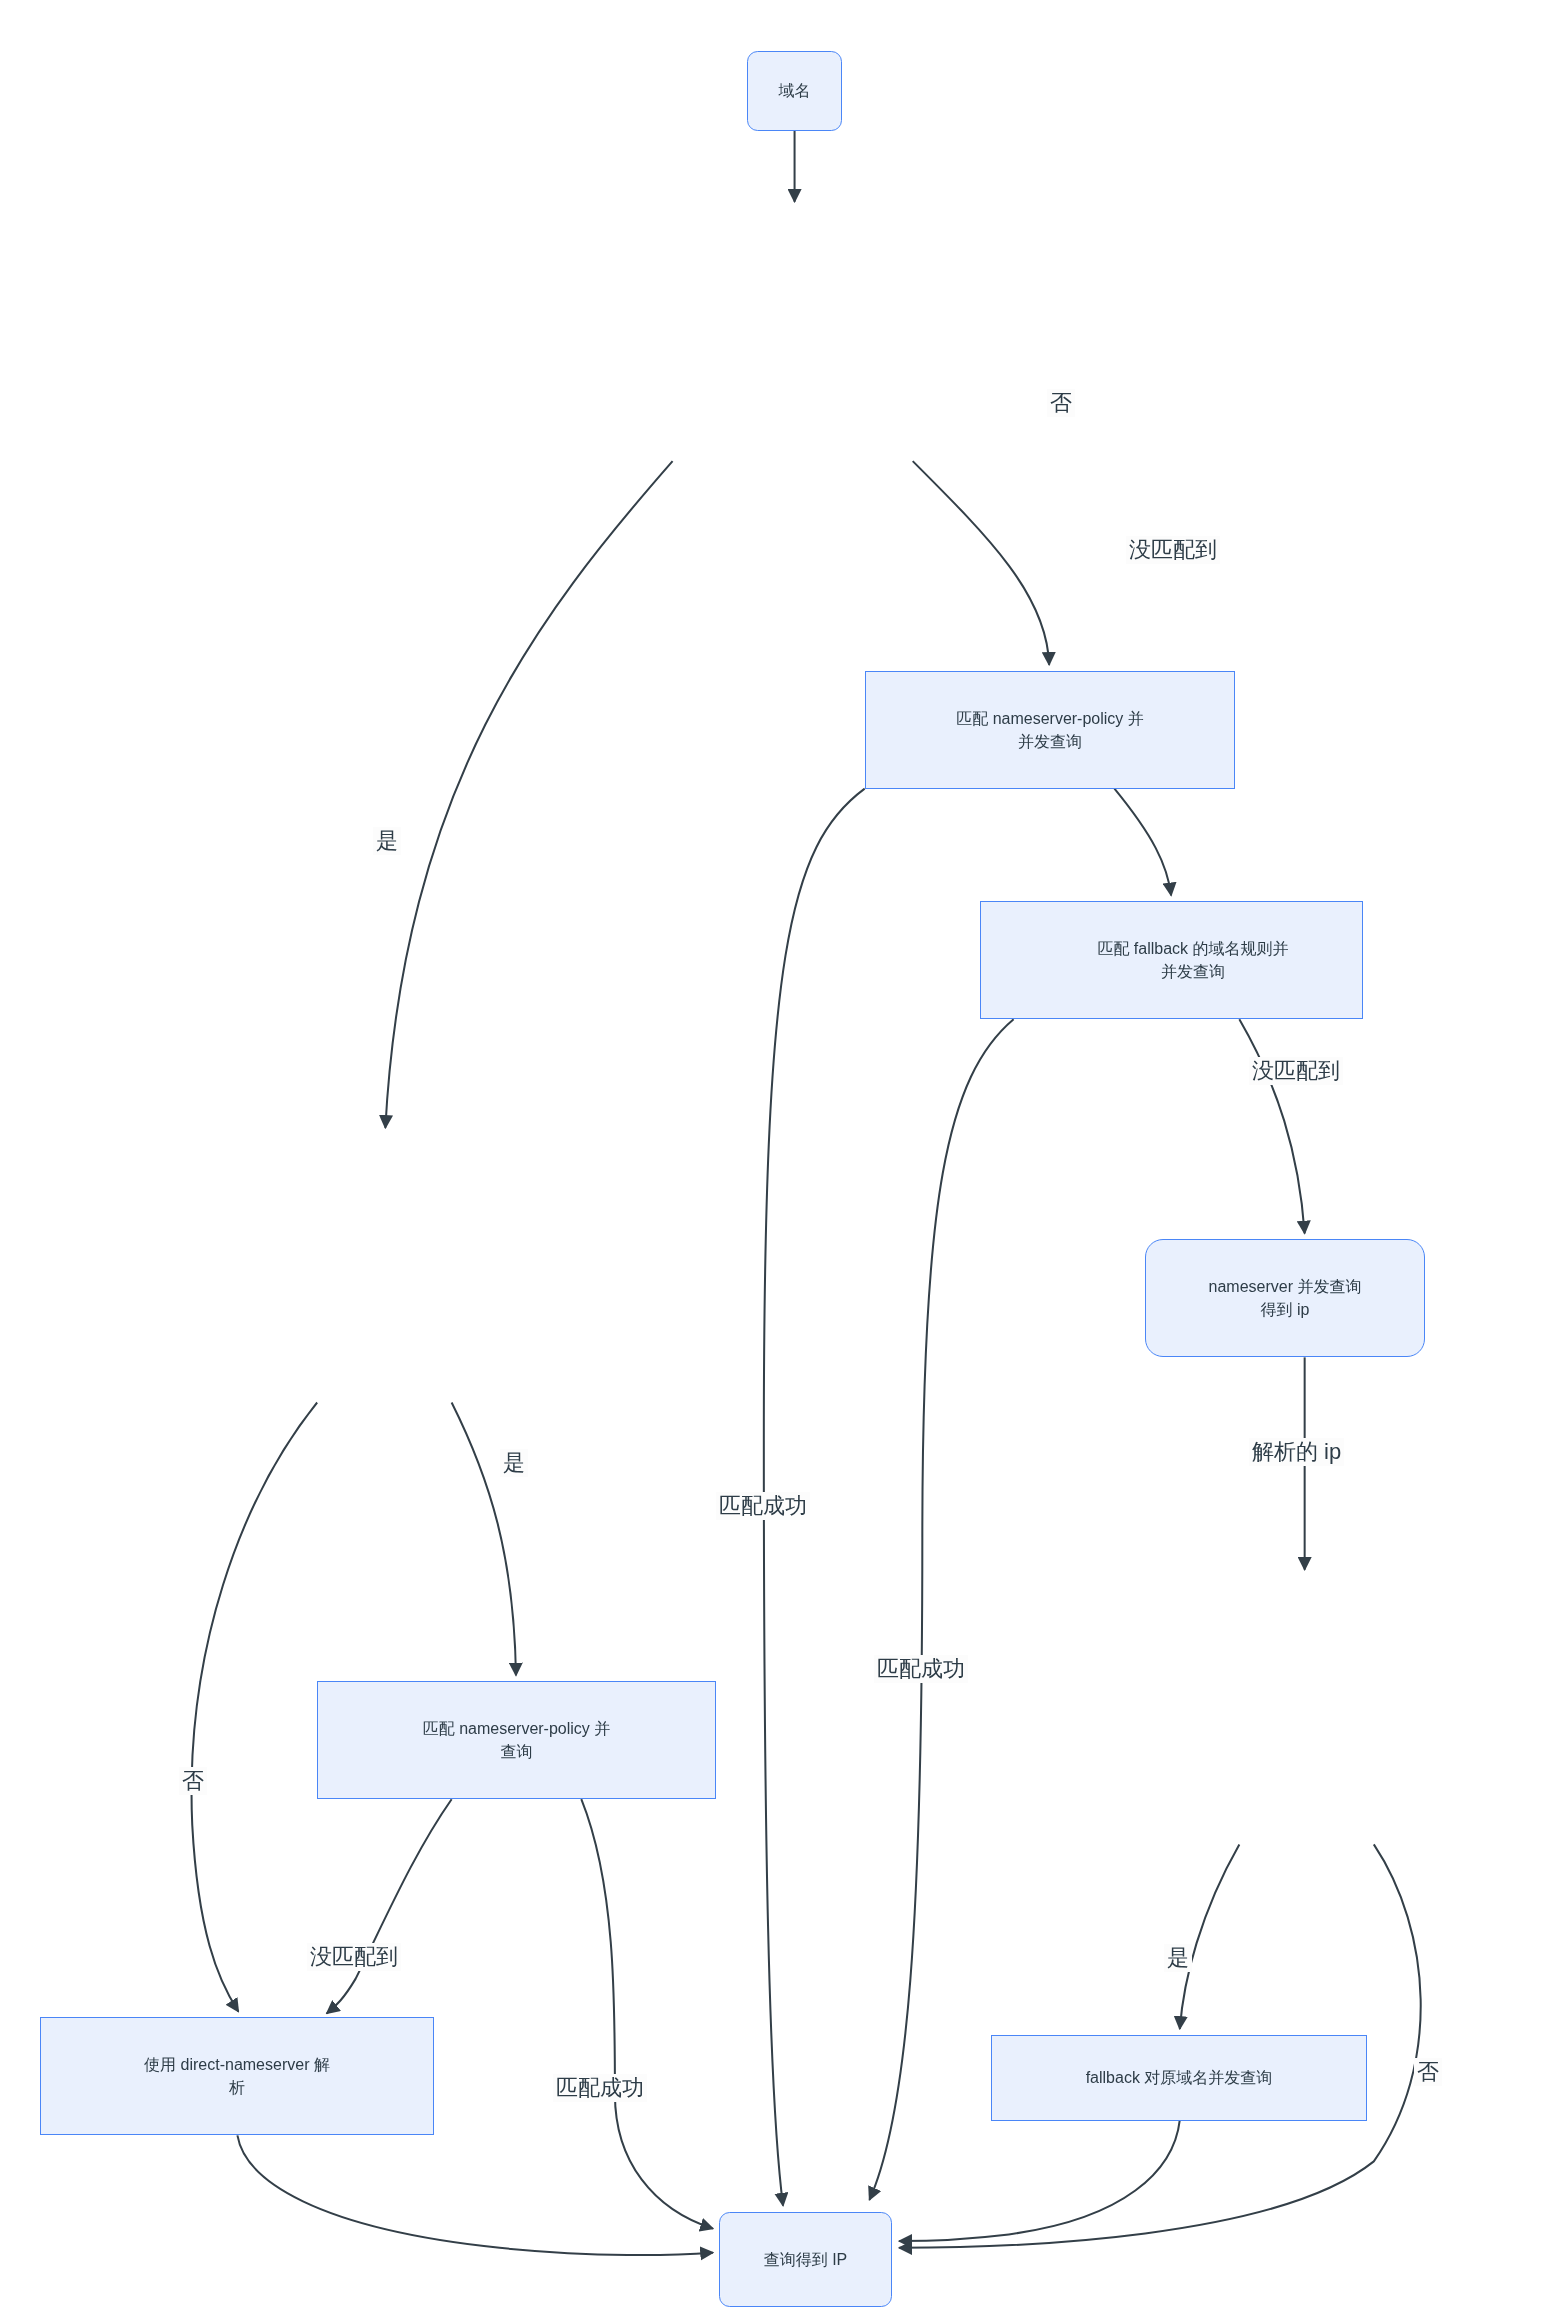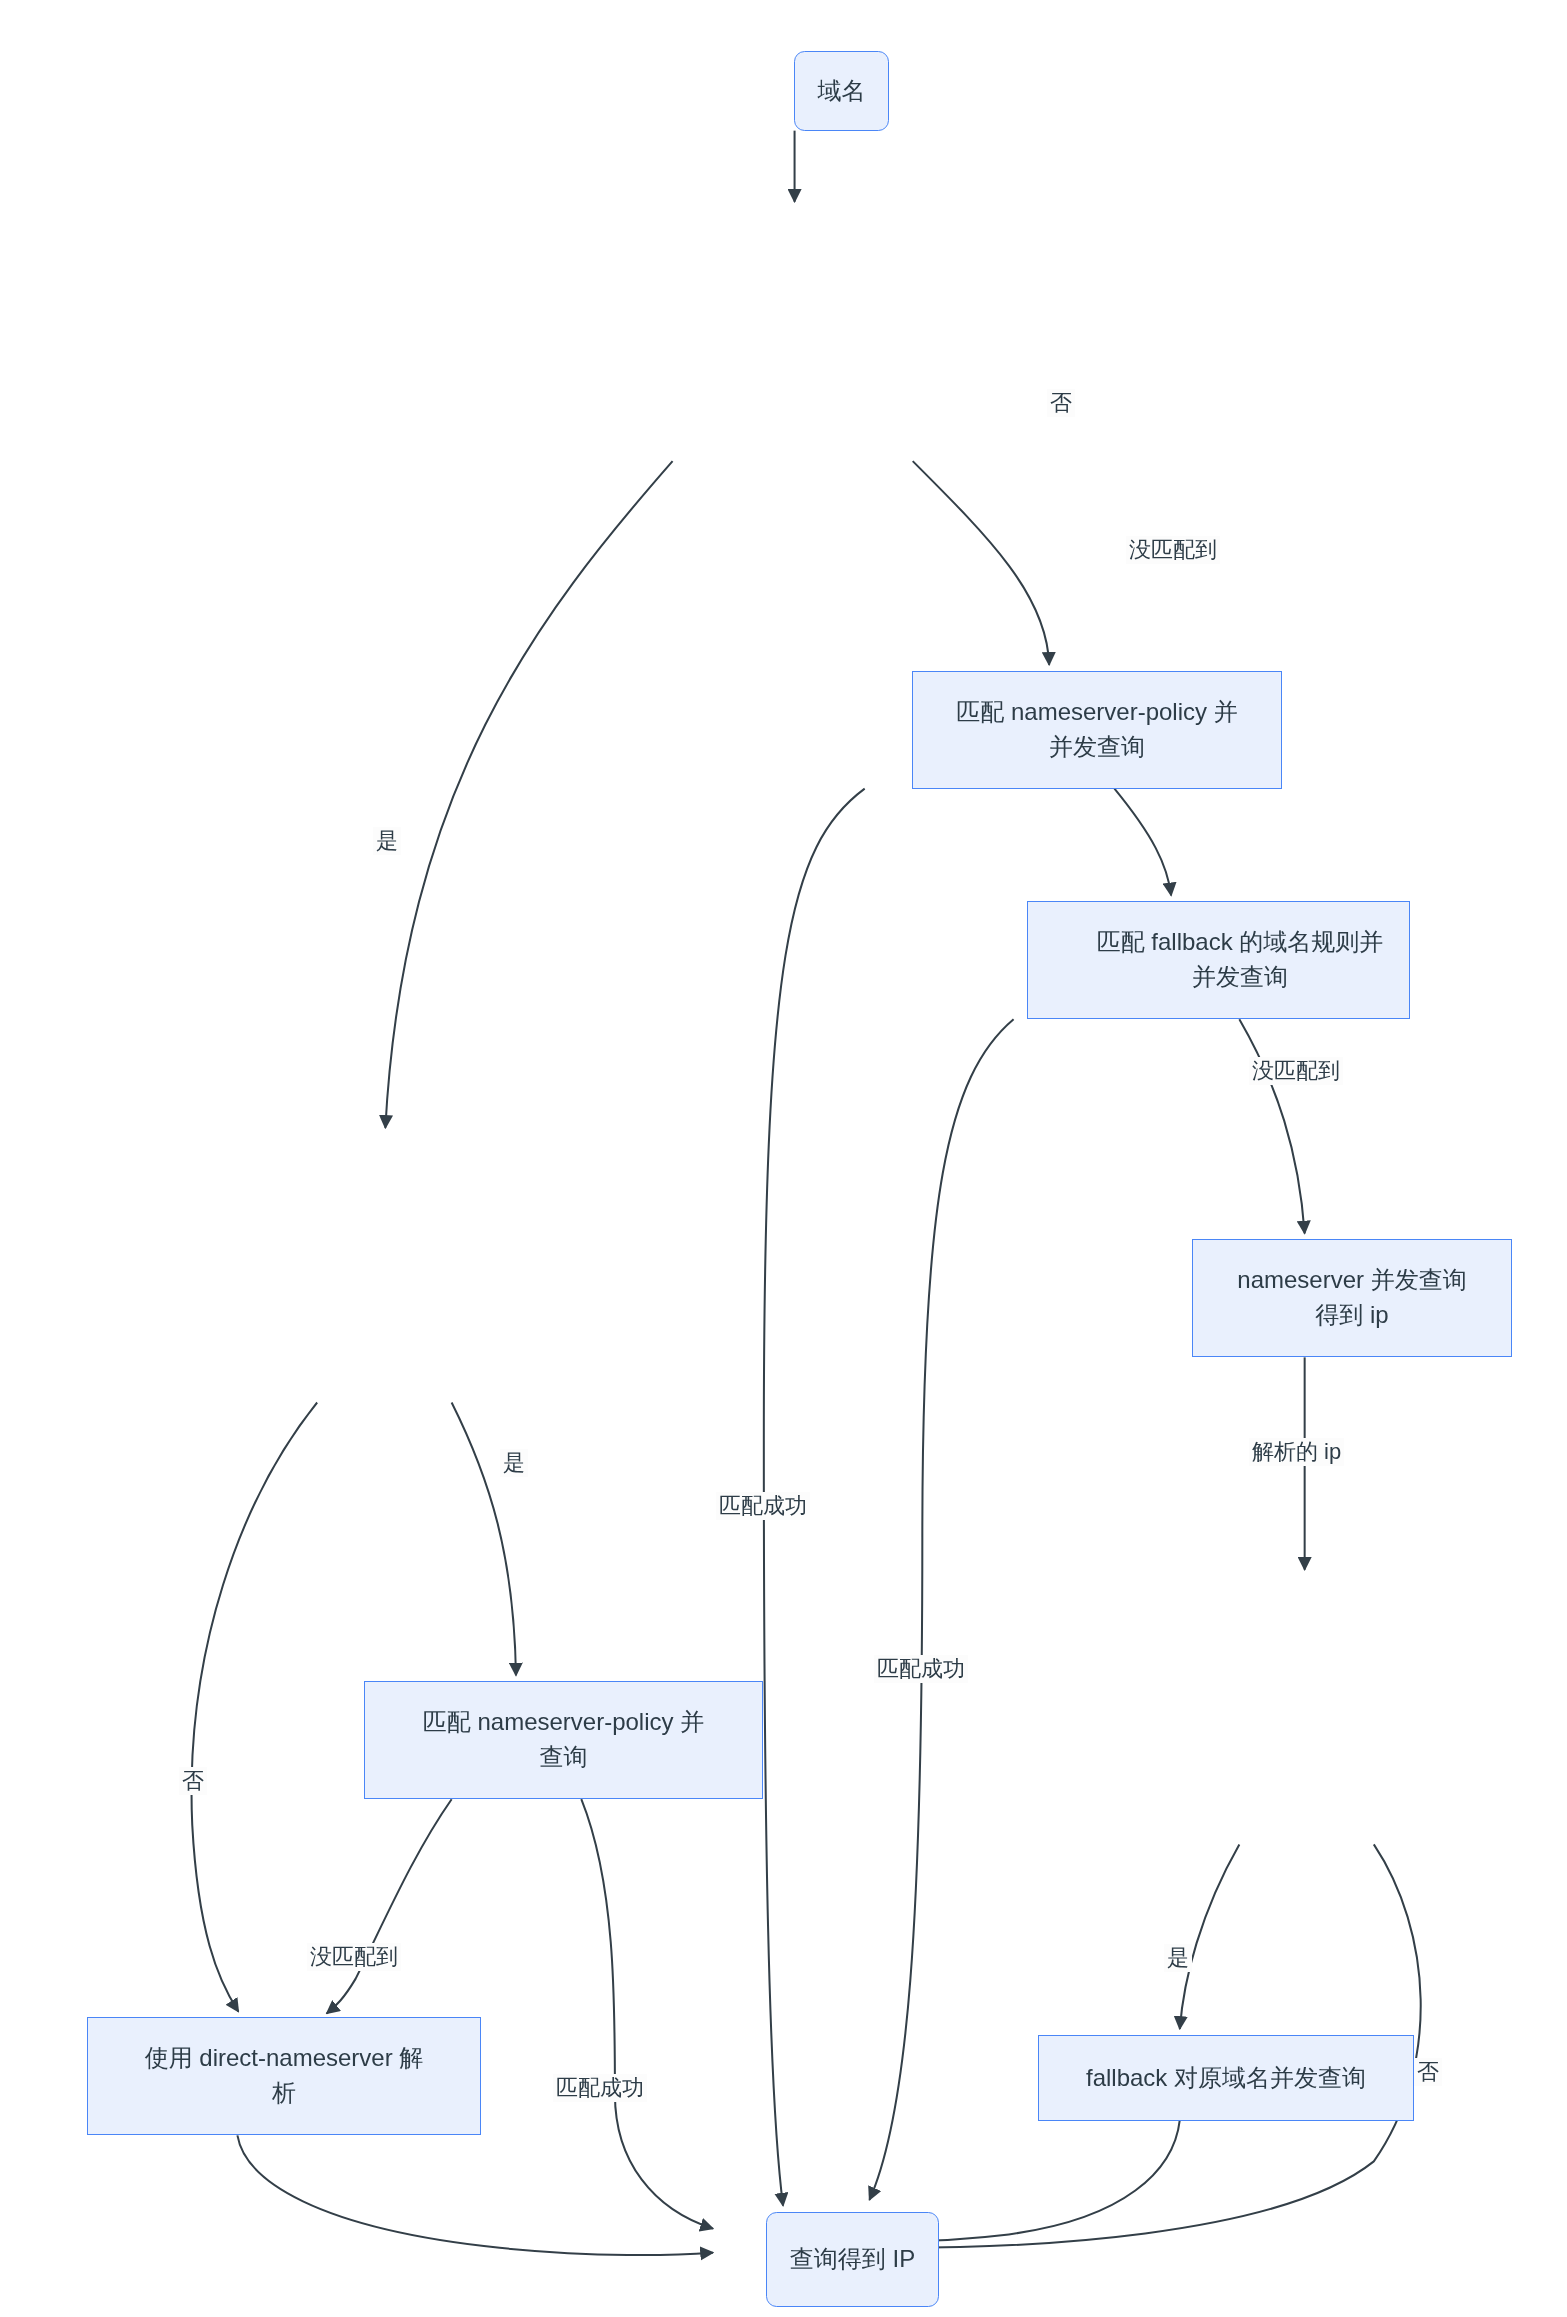--- a/index.html
+++ b/index.html
@@ -26,25 +26,24 @@
     pointer-events: none;
   }
   .node {
     position: absolute;
     box-sizing: border-box;
     display: flex;
     align-items: center;
     justify-content: center;
     text-align: center;
     color: #2d3c47;
-    font-size: 24px;
+    font-size: 16px;
     line-height: 1.45;
     white-space: pre-line;
     z-index: 3;
-    margin-left: 47px;
   }
   .node-rect {
     background: #e9f0fd;
     border: 1.5px solid #4a86f7;
   }
   .node-round {
     background: #e9f0fd;
     border: 1.5px solid #4a86f7;
     border-radius: 10.6px;
   }
@@ -130,21 +129,21 @@
   <div class="node node-rect" style="left:865px; top:671px; width:370px; height:118px;">
     <span>匹配 nameserver-policy 并
 并发查询</span>
   </div>
 
   <div class="node node-rect" style="left:980px; top:901px; width:383px; height:118px;padding-left:43px;">
     <span>匹配 fallback 的域名规则并
 并发查询</span>
   </div>
 
-  <div class="node node-rect" style="left:1145px; top:1239px; width:320px; height:118px;">
+  <div class="node node-rect" style="left:1145px; top:1239px; width:280px; height:118px;border-radius:18px;">
     <span>nameserver 并发查询
 得到 ip</span>
   </div>
 
 
   <div class="node node-rect" style="left:991px; top:2035px; width:376px; height:86px;">
     <span>fallback 对原域名并发查询</span>
   </div>
 
 

